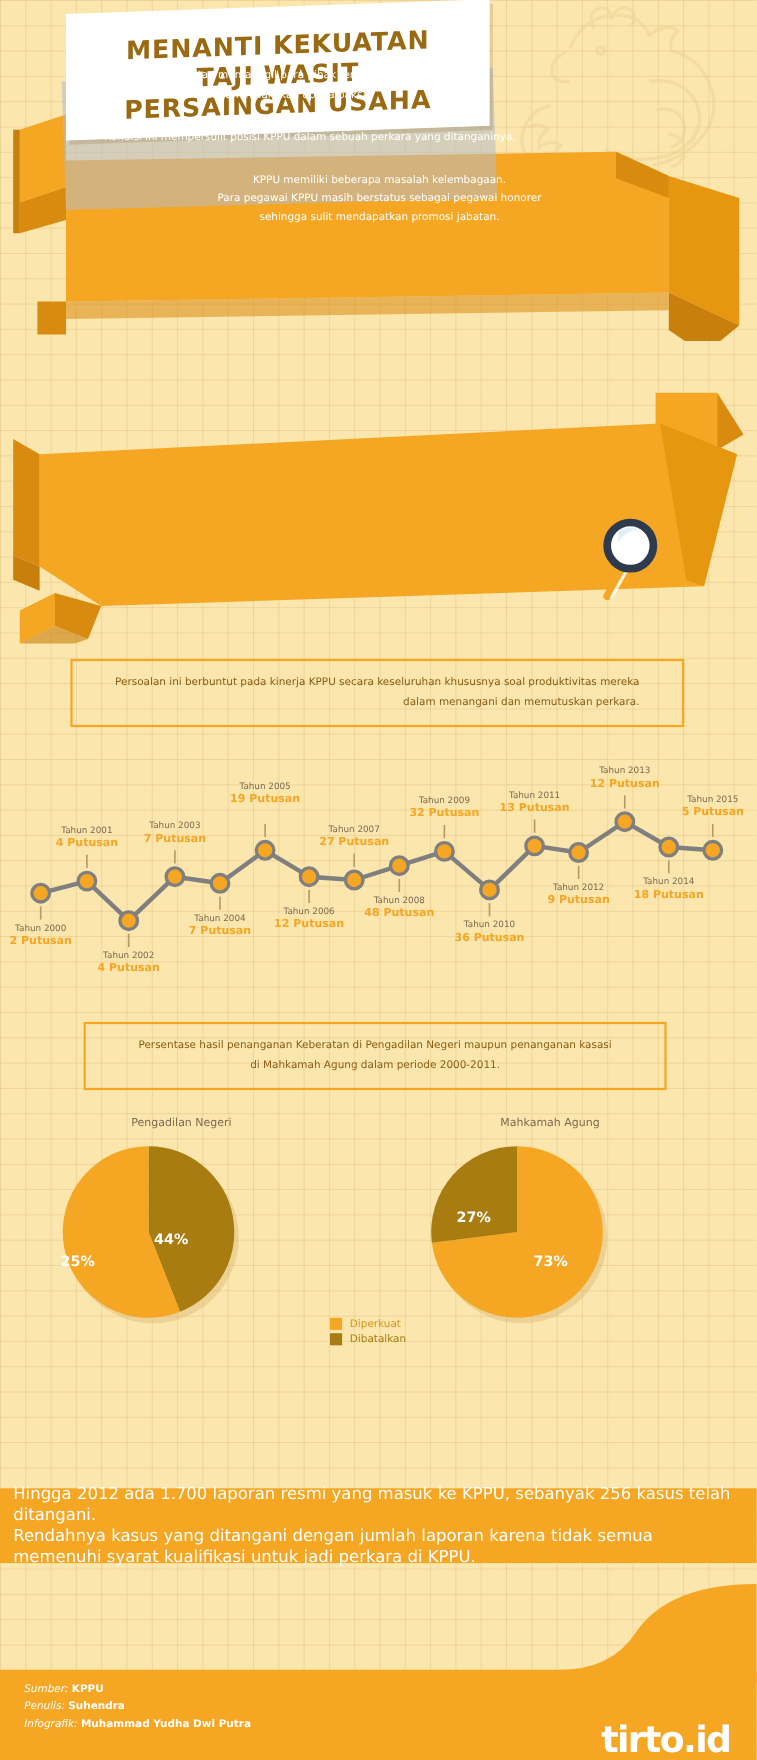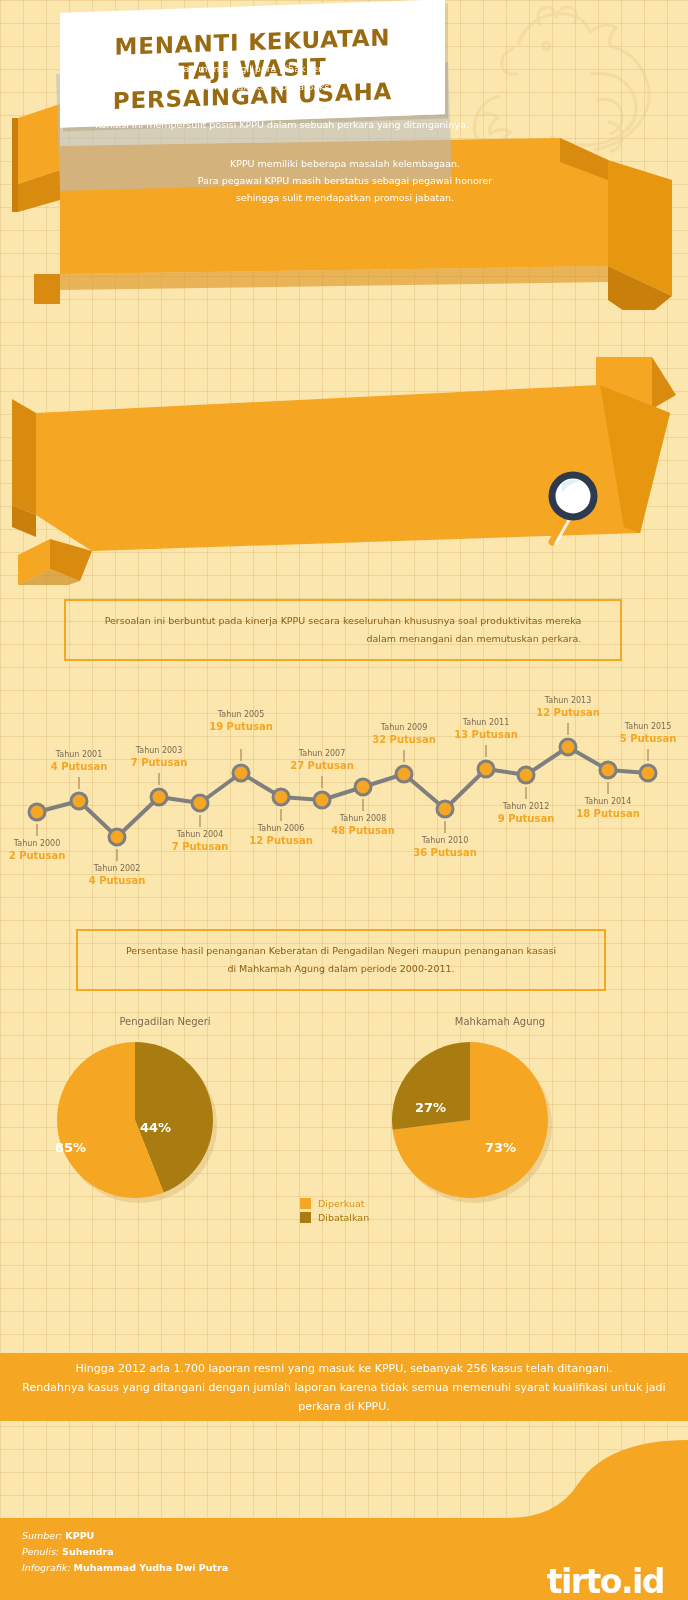--- a/index.html
+++ b/index.html
@@ -100,21 +100,21 @@
   .leg-lbl { font-size:9.5px; color:#d6951a; }
   .leg-lbl.dark { color:#a67a0f; }
 
   
   #bottom-strip {
     left:0; top:1353px; width:688px; height:68px;
     background:#f5a623;
     display:flex; align-items:center; justify-content:center;
   }
   #bottom-strip .inner {
-    text-align:center; color:#ffffff; font-size:11px; line-height:19px;
+    color:#ffffff; font-size:15px; line-height:19px;
     font-family:"DejaVu Sans", sans-serif; padding:0 12px;
   }
 
   
   #footer { left:0; top:1520px; width:688px; height:80px; background:#f5a623; }
   #footer-curve { left:0; top:1440px; width:688px; height:90px; }
   #credits {
     position:absolute; left:22px; top:1528px; z-index:4;
     color:#ffffff; font-size:9.5px; line-height:16px;
     font-family:"DejaVu Sans", sans-serif;
@@ -334,21 +334,21 @@
   </div>
 
   <div class="layer" id="pies">
 
     <div class="pie-title" style="left:65px; top:6px;">Pengadilan Negeri</div>
     <svg class="pie-wrap" id="pie-left" style="left:50px; top:28px;" viewBox="0 0 170 170">
         <circle cx="89" cy="87" r="78" fill="#c9a55e" opacity=".30"></circle>
         <path d="M 85 82 L 85 4 A 78 78 0 0 1 113.71371510940487 154.52256589928362 Z" fill="#a97c12"></path>
         <path d="M 85 82 L 113.71371510940487 154.52256589928362 A 78 78 0 1 1 84.99999999999999 4 Z" fill="#f5a623"></path>
       </svg>
-    <div class="pie-pct" id="pie-left-p1" style="left:55px; top:130px;">85%</div>
+    <div class="pie-pct" id="pie-left-p1" style="left:55px; top:130px;">25%</div>
     <div class="pie-pct" id="pie-left-p2" style="left:140px; top:110px;">44%</div>
 
     <div class="pie-title" style="left:400px; top:6px;">Mahkamah Agung</div>
     <svg class="pie-wrap" id="pie-right" style="left:385px; top:28px;" viewBox="0 0 170 170">
         <circle cx="89" cy="87" r="78" fill="#c9a55e" opacity=".30"></circle>
         <path d="M 85 82 L 85 4 A 78 78 0 1 1 7.6150532974707374 91.77599221801576 Z" fill="#f5a623"></path>
         <path d="M 85 82 L 7.6150532974707374 91.77599221801576 A 78 78 0 0 1 84.99999999999999 4 Z" fill="#a97c12"></path>
       </svg>
     <div class="pie-pct" id="pie-right-p1" style="left:485px; top:130px;">73%</div>
     <div class="pie-pct" id="pie-right-p2" style="left:415px; top:90px;">27%</div>

